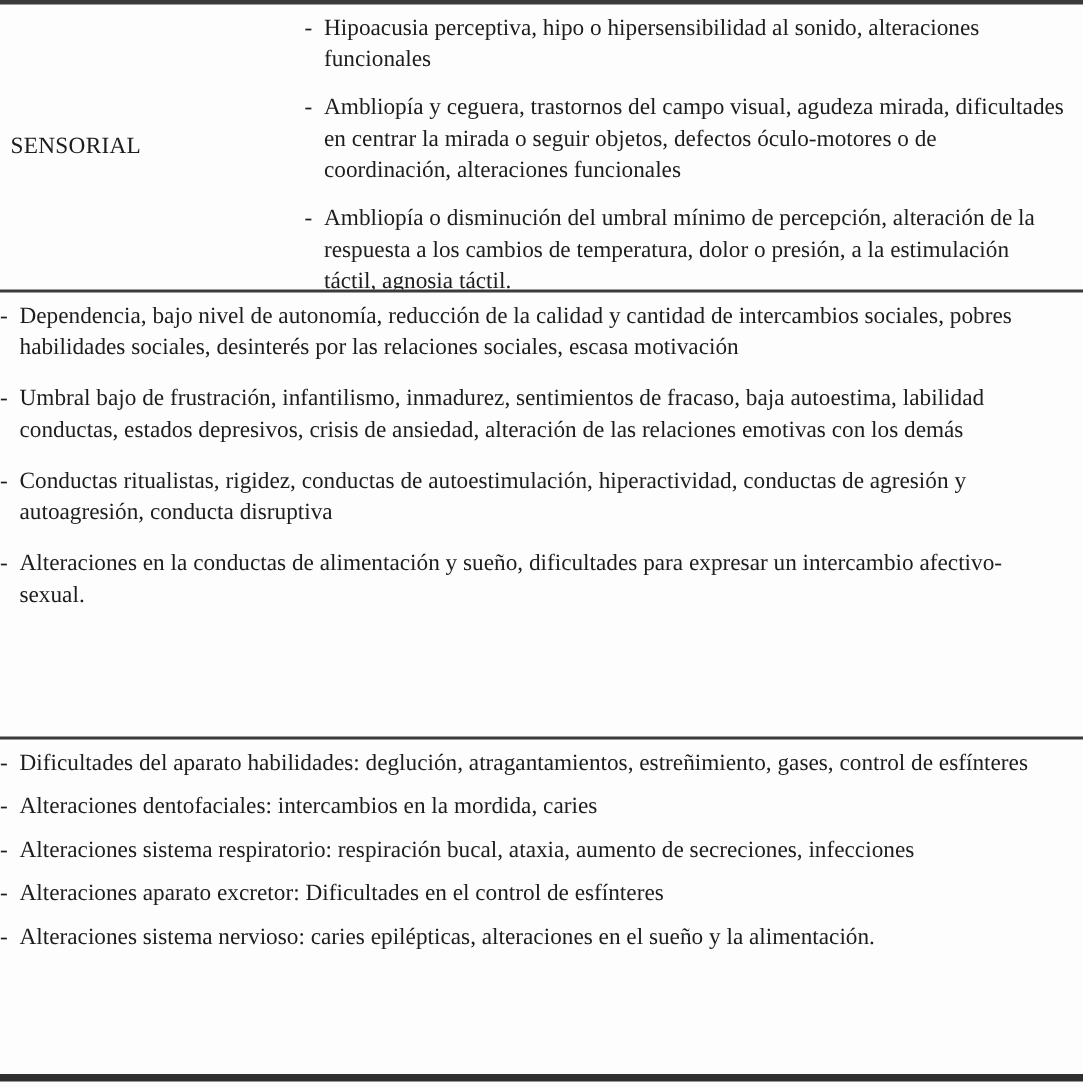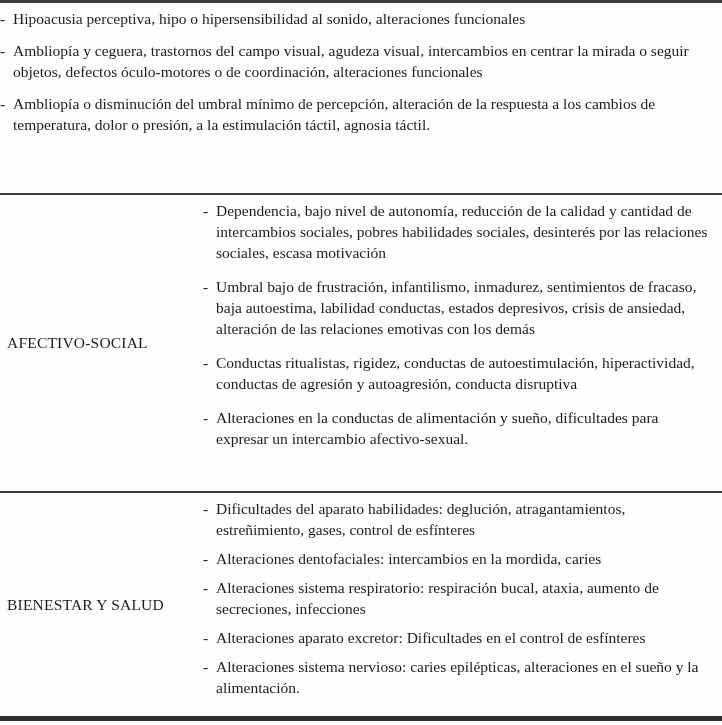--- a/index.html
+++ b/index.html
@@ -63,42 +63,42 @@
   }
   .btext { flex: 1; }
 </style>
 </head>
 <body>
 
 <div class="page">
   <div class="table">
 
     <div class="row row-1">
+      <div class="label-cell">
+        <span class="row-label">SENSORIAL</span>
+      </div>
       <div class="content-cell">
         <div class="bullets gap-s1">
           <div class="bullet">
             <span class="dash">-</span>
             <span class="btext">Hipoacusia perceptiva, hipo o hipersensibilidad al sonido, alteraciones funcionales</span>
           </div>
           <div class="bullet">
             <span class="dash">-</span>
-            <span class="btext">Ambliopía y ceguera, trastornos del campo visual, agudeza visual, intercambios en centrar la mirada o seguir objetos, defectos óculo-motores o de coordinación, alteraciones funcionales</span>
+            <span class="btext">Ambliopía y ceguera, trastornos del campo visual, agudeza mirada, dificultades en centrar la mirada o seguir objetos, defectos óculo-motores o de coordinación, alteraciones funcionales</span>
           </div>
           <div class="bullet">
             <span class="dash">-</span>
             <span class="btext">Ambliopía o disminución del umbral mínimo de percepción, alteración de la respuesta a los cambios de temperatura, dolor o presión, a la estimulación táctil, agnosia táctil.</span>
           </div>
         </div>
       </div>
     </div>
 
     <div class="row row-2">
-      <div class="label-cell">
-        <span class="row-label">AFECTIVO-SOCIAL</span>
-      </div>
       <div class="content-cell">
         <div class="bullets gap-s2">
           <div class="bullet">
             <span class="dash">-</span>
             <span class="btext">Dependencia, bajo nivel de autonomía, reducción de la calidad y cantidad de intercambios sociales, pobres habilidades sociales, desinterés por las relaciones sociales, escasa motivación</span>
           </div>
           <div class="bullet">
             <span class="dash">-</span>
             <span class="btext">Umbral bajo de frustración, infantilismo, inmadurez, sentimientos de fracaso, baja autoestima, labilidad conductas, estados depresivos, crisis de ansiedad, alteración de las relaciones emotivas con los demás</span>
           </div>
@@ -108,23 +108,20 @@
           </div>
           <div class="bullet">
             <span class="dash">-</span>
             <span class="btext">Alteraciones en la conductas de alimentación y sueño, dificultades para expresar un intercambio afectivo-sexual.</span>
           </div>
         </div>
       </div>
     </div>
 
     <div class="row row-3">
-      <div class="label-cell">
-        <span class="row-label">BIENESTAR Y SALUD</span>
-      </div>
       <div class="content-cell">
         <div class="bullets gap-s3">
           <div class="bullet">
             <span class="dash">-</span>
             <span class="btext">Dificultades del aparato habilidades: deglución, atragantamientos, estreñimiento, gases, control de esfínteres</span>
           </div>
           <div class="bullet">
             <span class="dash">-</span>
             <span class="btext">Alteraciones dentofaciales: intercambios en la mordida, caries</span>
           </div>

